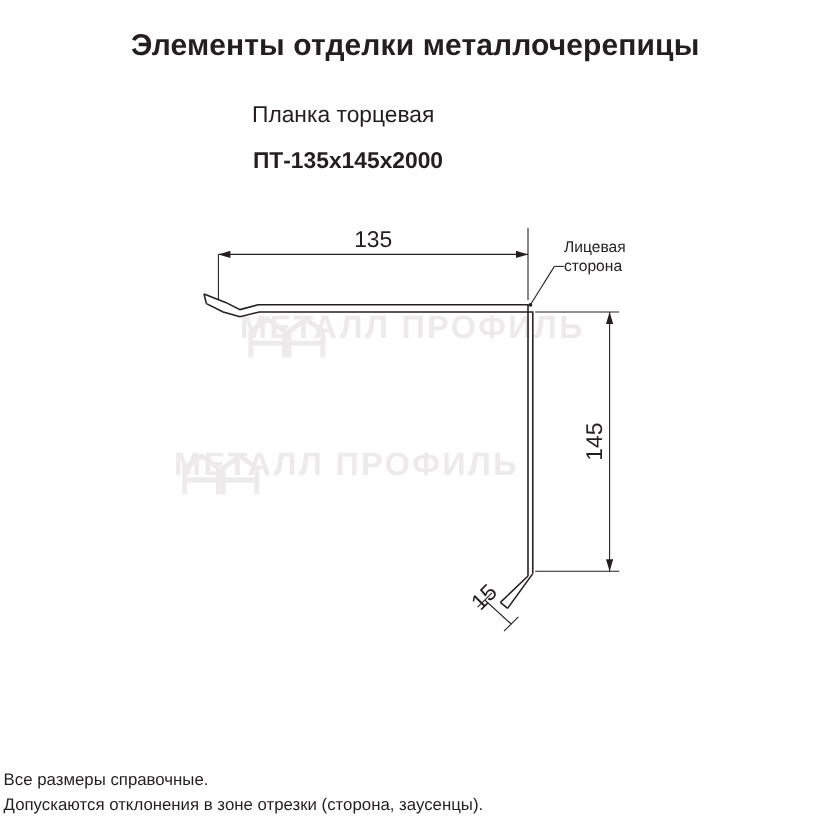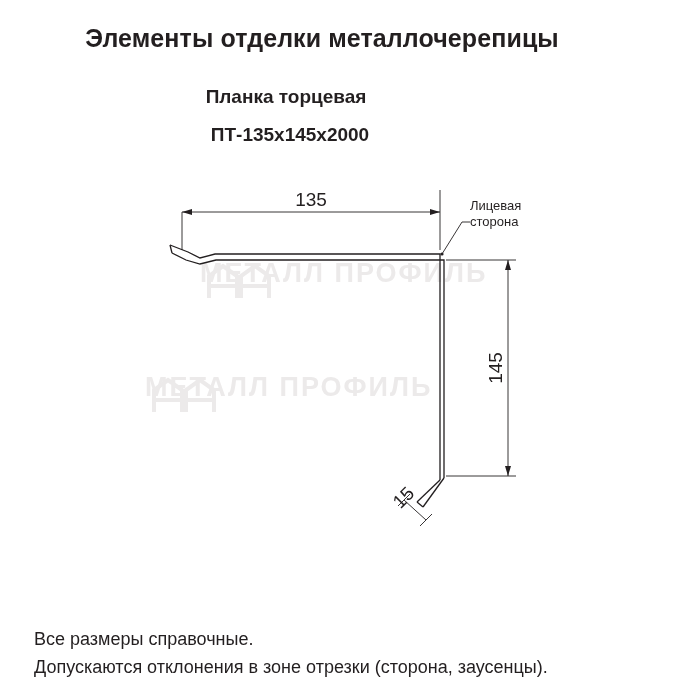--- a/index.html
+++ b/index.html
@@ -21,51 +21,52 @@
   }
   .title {
     position: absolute;
     top: 24px;
     left: 0;
     width: 644px;
     text-align: center;
     font-size: 25px;
     font-weight: bold;
     letter-spacing: 0.1px;
+    padding-left: 24px;
   }
   .subtitle {
     position: absolute;
     top: 86px;
     left: 0;
     width: 572px;
     text-align: center;
     font-size: 19px;
-    font-weight: bold;
+    font-weight: normal;
   }
   .code {
     position: absolute;
     top: 124px;
     left: 0;
     width: 580px;
     text-align: center;
     font-size: 19px;
     font-weight: bold;
   }
   .drawing {
     position: absolute;
     top: 150px;
     left: 0;
     width: 640px;
     height: 420px;
   }
   .footnotes {
     position: absolute;
-    left: 34px;
+    left: 3px;
     bottom: 18px;
-    font-size: 18px;
+    font-size: 14px;
     line-height: 1.55;
     color: #231f20;
   }
   .footnotes div {
     white-space: nowrap;
   }
   .wm {
     position: absolute;
     color: #eceaea;
     font-weight: bold;

